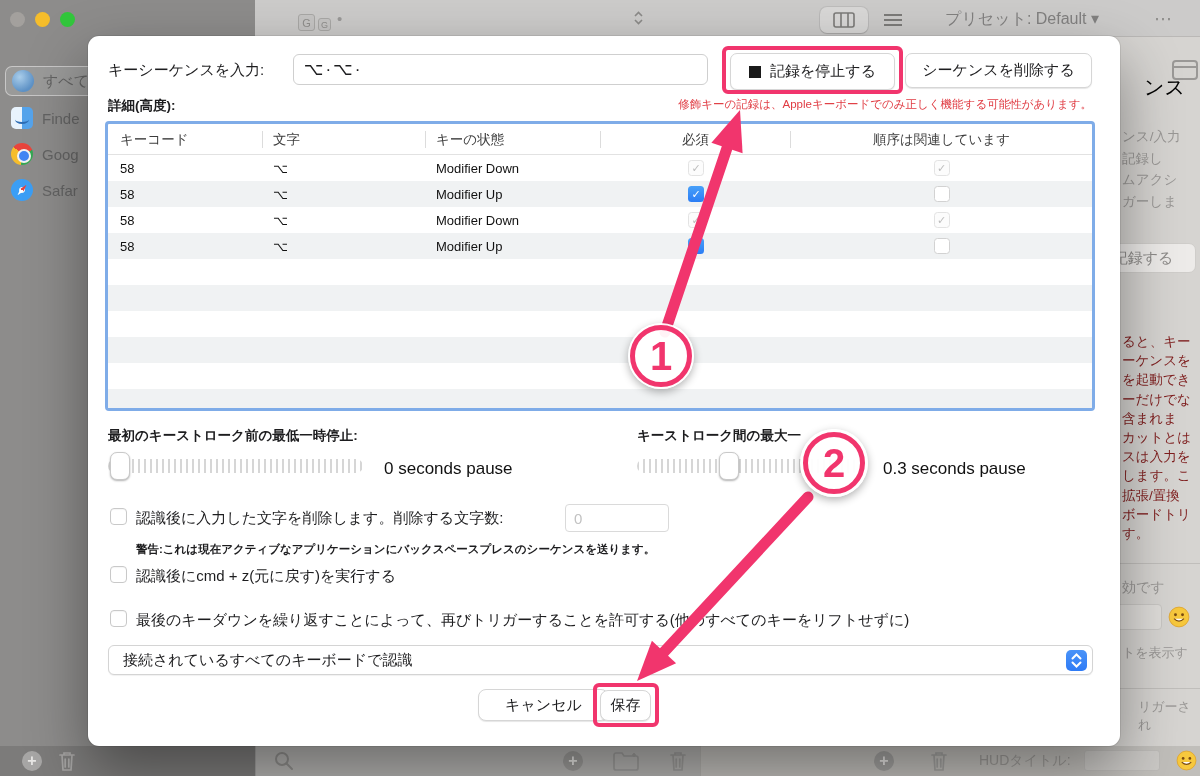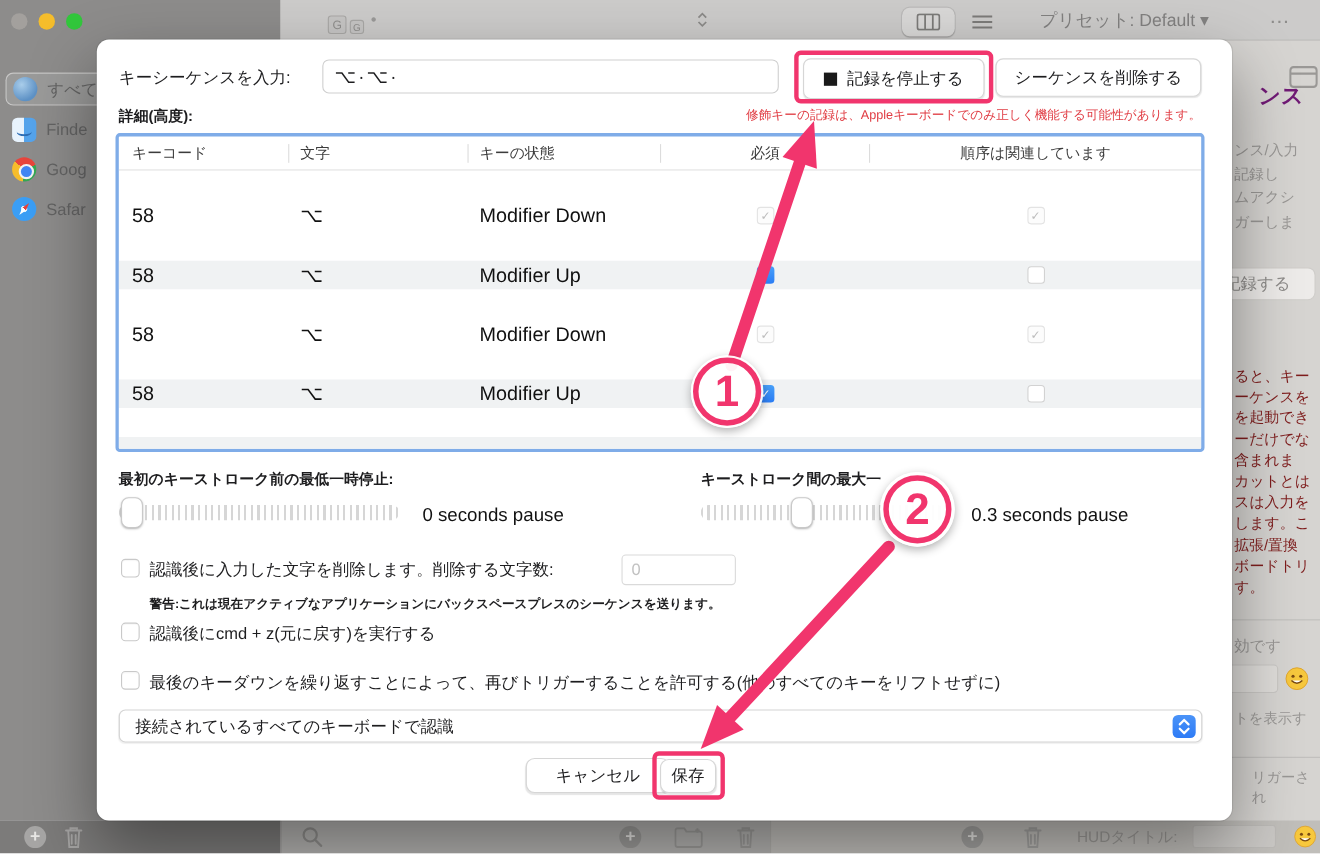--- a/index.html
+++ b/index.html
@@ -58,21 +58,21 @@
   .mac-btn { position:absolute; background:#ffffff; border:1px solid #d6d6d6; border-radius:7px; box-shadow:0 1px 1px rgba(0,0,0,0.10); color:#1d1d1f; font-size:15px; display:flex; align-items:center; justify-content:center; gap:9px; white-space:nowrap; font-family:inherit; }
   .stop-square { width:12px; height:12px; background:#1a1a1a; display:inline-block; }
   .red-note { position:absolute; right:28px; top:61px; color:#e03b42; font-size:11.5px; white-space:nowrap; }
 
   .ktable { position:absolute; left:17px; top:85px; width:990px; height:290px; background:#fff; border:3px solid #7face8; border-radius:4px; overflow:hidden; }
   .thead { display:flex; height:31px; border-bottom:1px solid #e2e2e2; align-items:center; font-size:13.5px; color:#3c3c3c; }
   .th { height:17px; line-height:17px; border-right:1px solid #dcdcdc; }
   .th:last-child { border-right:none; }
   .th.c1{ width:155px; padding-left:12px; } .th.c2{ width:163px; padding-left:10px; } .th.c3{ width:175px; padding-left:10px; }
   .th.c4{ width:190px; text-align:center; } .th.c5{ flex:1; text-align:center; }
-  .trow { display:flex; height:26px; align-items:center; font-size:18px; color:#111;margin-top:28px; }
+  .trow { display:flex; height:26px; align-items:center; font-size:13px; color:#111; }
   .trow.alt { background:#f0f2f3; }
   .td.c1{ width:155px; padding-left:12px; } .td.c2{ width:163px; padding-left:10px; } .td.c3{ width:175px; padding-left:10px; }
   .td.c4{ width:190px; display:flex; justify-content:center; } .td.c5{ flex:1; display:flex; justify-content:center; }
   .tstripes { height:150px; background:repeating-linear-gradient(180deg,#ffffff 0 26px,#f0f2f3 26px 52px); }
   .tcb { width:16px; height:16px; border-radius:3.5px; display:flex; align-items:center; justify-content:center; font-size:11px; }
   .tcb[data-state="unchecked"] { background:#fff; border:1px solid #d2d2d2; }
   .tcb[data-state="checked-disabled"] { background:#fcfcfc; border:1px solid #e3e3e3; color:#bcbcbc; }
   .tcb[data-state="checked-disabled"]::after { content:"✓"; }
   .tcb[data-state="checked"] { background:linear-gradient(#48a0f9,#2b7df5); color:#fff; font-weight:bold; }
   .tcb[data-state="checked"]::after { content:"✓"; }
@@ -162,21 +162,21 @@
         <span>⋯</span>
       </div>
   </div>
 
   <div class="content-panel"></div>
 
   <svg class="abs" style="left:1172px; top:60px; z-index:2;" width="26" height="20" viewBox="0 0 26 20">
     <rect x="1" y="1" width="24" height="18" rx="3" fill="none" stroke="#9a9896" stroke-width="2"></rect>
       <line x1="1" y1="7" x2="25" y2="7" stroke="#9a9896" stroke-width="2"></line>
   </svg>
-  <div class="rp-text" style="left:1144px; top:74px; font-size:20px; font-weight:bold; color:#701a75;">ンス</div>
+  <div class="rp-text" style="left:1144px; top:74px; font-size:20px; font-weight:normal; color:#000000;">ンス</div>
   <div class="rp-text" style="left:1122px; top:126px; font-size:13.5px; line-height:21.5px;">ンス/入力
 記録し
 ムアクシ
 ガーしま</div>
   <div class="rp-btn" style="left:1090px; top:243px; width:106px; height:30px;">
       <span>記録する</span>
     </div>
   <div class="rp-text" style="left:1122px; top:332px; font-size:13.5px; line-height:19.2px; color:#7f1d1d;">ると、キー
 ーケンスを
 を起動でき

